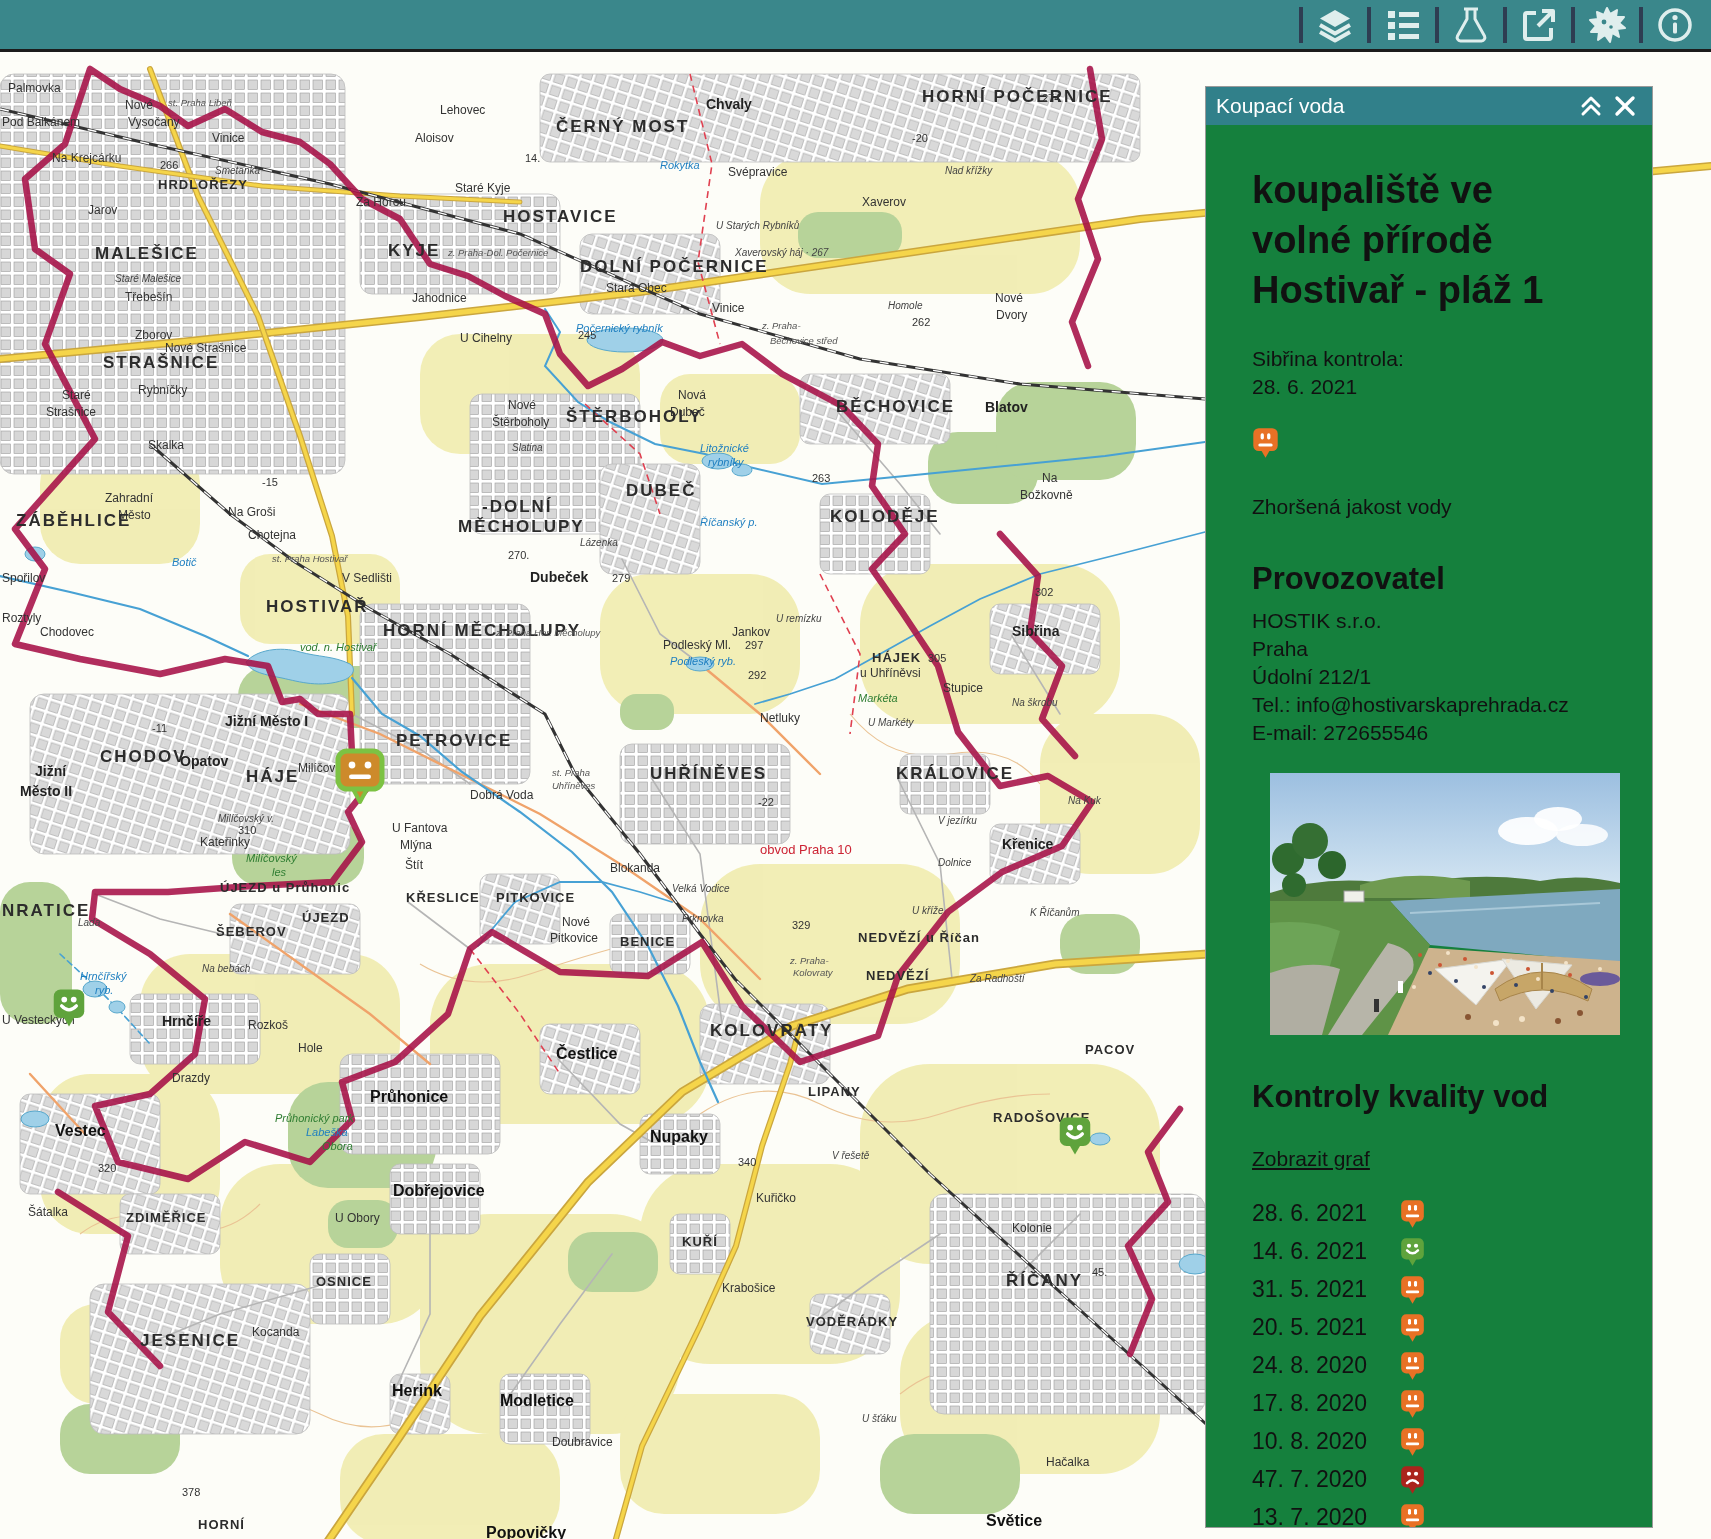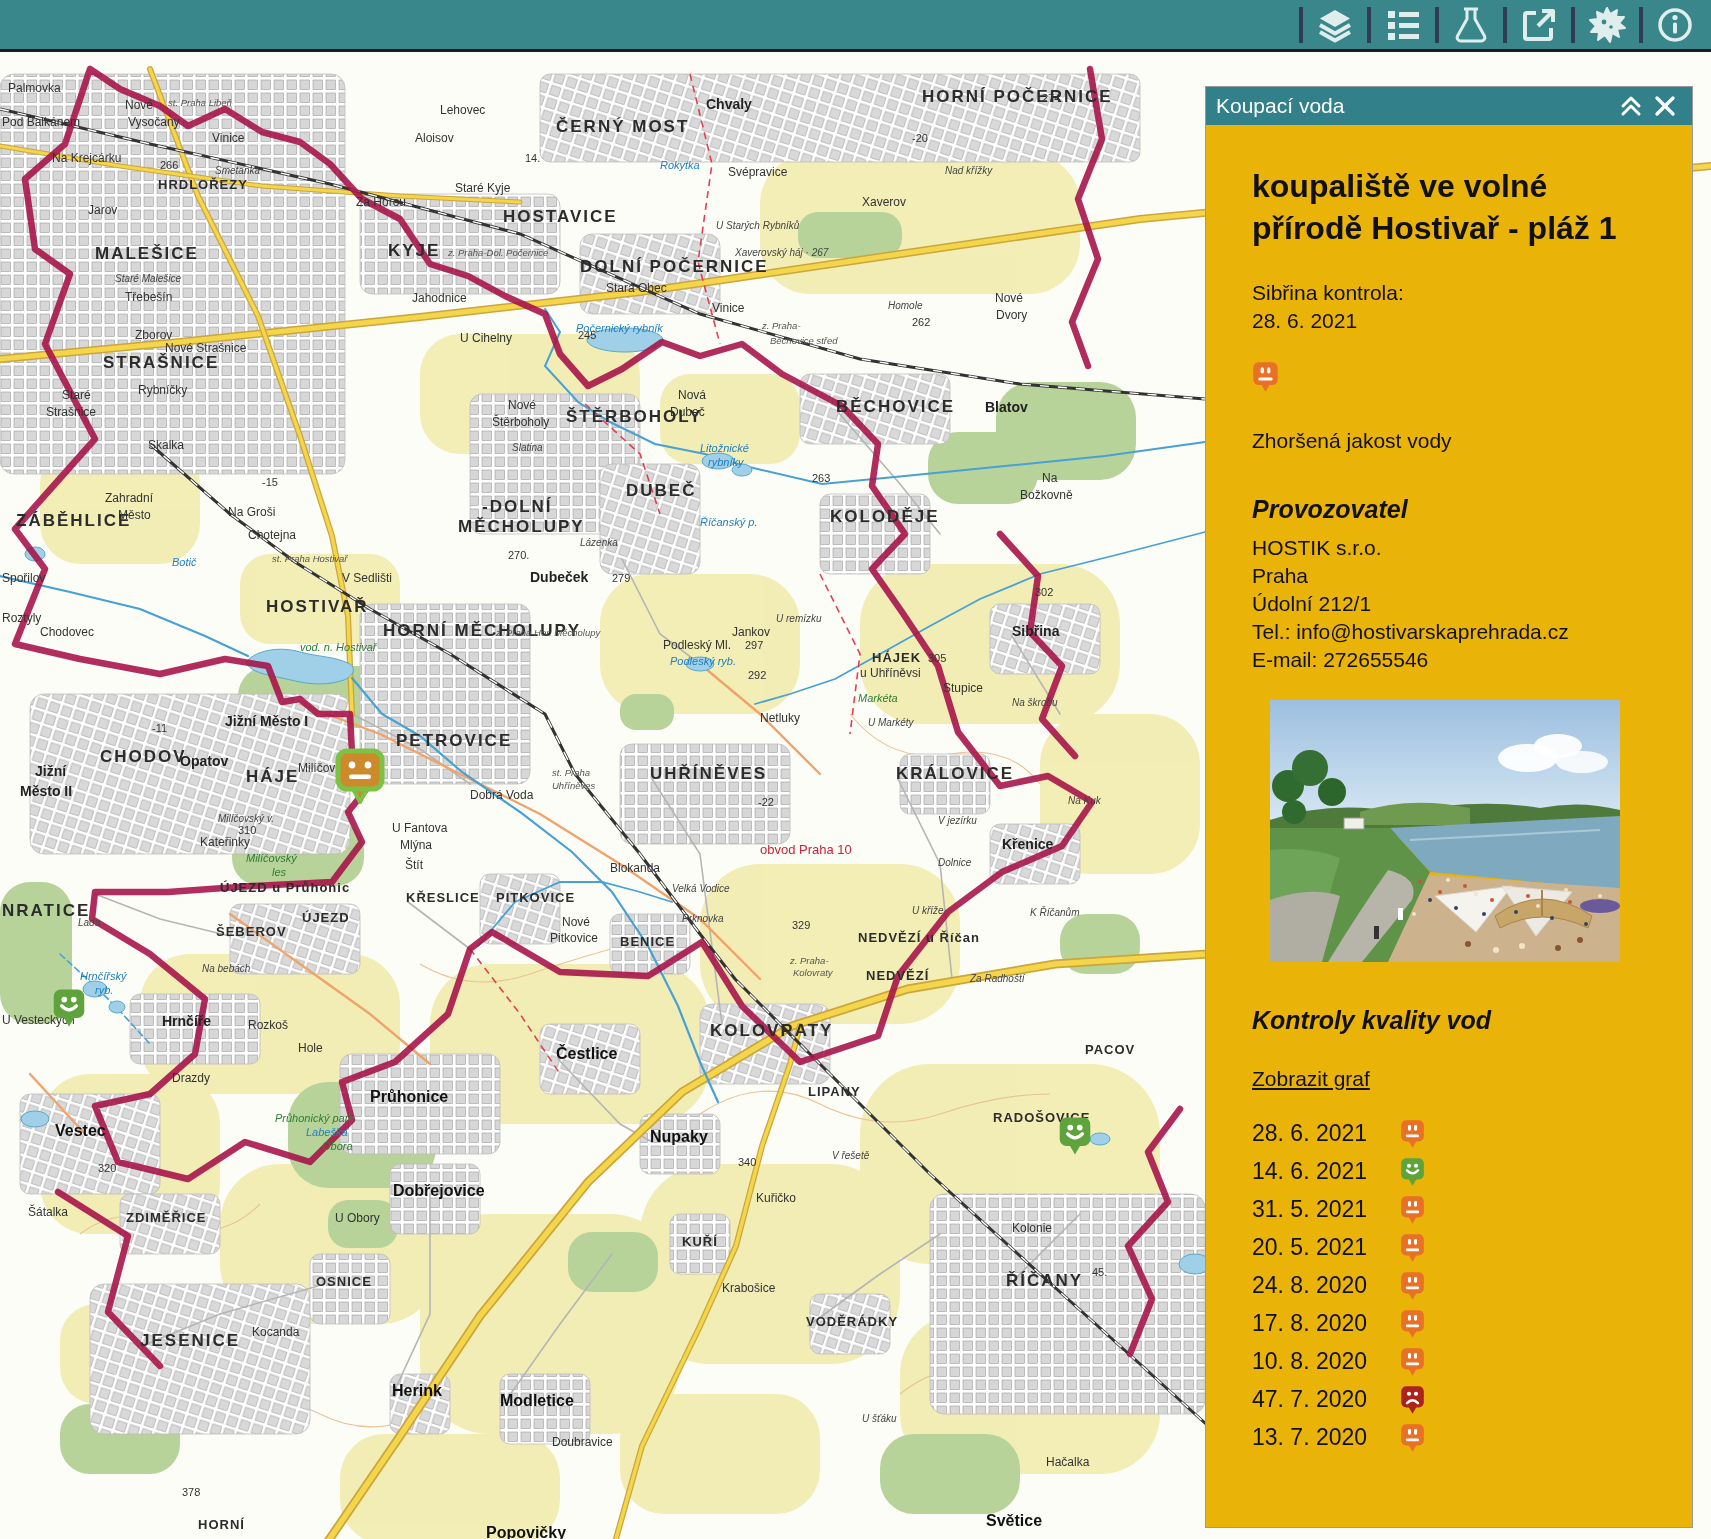--- a/index.html
+++ b/index.html
@@ -21,31 +21,31 @@
   .lb-m {font-size:14px;font-weight:bold;fill:#222;}
   .lb-m2{font-size:16px;font-weight:bold;fill:#111;}
   .lb-s {font-size:12px;fill:#333;}
   .lb-t {font-size:10px;font-style:italic;fill:#444;}
   .lb-w {font-size:11px;font-style:italic;fill:#1f7fc0;}
   .lb-g {font-size:11px;font-style:italic;fill:#2f7d32;}
   .lb-r {font-size:13px;fill:#cc2233;}
   .lb-n {font-size:11px;fill:#333;}
   .lb-rl{font-size:9.5px;font-style:italic;fill:#555;}
   
-  #panel{position:absolute;left:1205px;top:86px;width:488px;height:1442px;
-         background:#eab308;border:1px solid #9a9a9a;box-sizing:border-box;z-index:20;overflow:hidden;}
+  #panel{position:absolute;left:1205px;top:86px;width:448px;height:1442px;
+         background:#15803d;border:1px solid #9a9a9a;box-sizing:border-box;z-index:20;overflow:hidden;}
   #panel-header{height:38px;background:#31808a;color:#fff;display:flex;align-items:center;
                 padding:0 10px;box-sizing:border-box;}
   #panel-header .ph-title{font-size:21px;flex:1;}
   .ph-btn{width:34px;height:30px;display:flex;align-items:center;justify-content:center;cursor:pointer;}
   #panel-body{padding:26px 50px 0 46px;}
-  .p-title{font-size:32px;font-weight:bold;line-height:1.32;color:#111;margin:14px 0 0 0;}
+  .p-title{font-size:38px;font-weight:bold;line-height:1.32;color:#111;margin:14px 0 0 0;}
   .p-text{font-size:21px;color:#111;line-height:1.33;}
   .p-block{margin-top:30px;}
-  .p-h2{font-size:25px;font-weight:bold;color:#111;margin:40px 0 0 0;font-style:italic;}
+  .p-h2{font-size:31px;font-weight:bold;color:#111;margin:40px 0 0 0;}
   .addr{margin-top:10px;}
   .status-ico{margin-top:26px;}
   #site-photo{margin-top:26px;margin-left:18px;}
   #insp-list{margin-top:22px;}
   .insp-row{display:flex;align-items:center;height:38px;cursor:pointer;}
   .insp-date{font-size:23px;color:#111;width:148px;}
   .insp-ico{margin-left:0px;display:flex;align-items:center;}
 </style>
 </head>
 <body>

